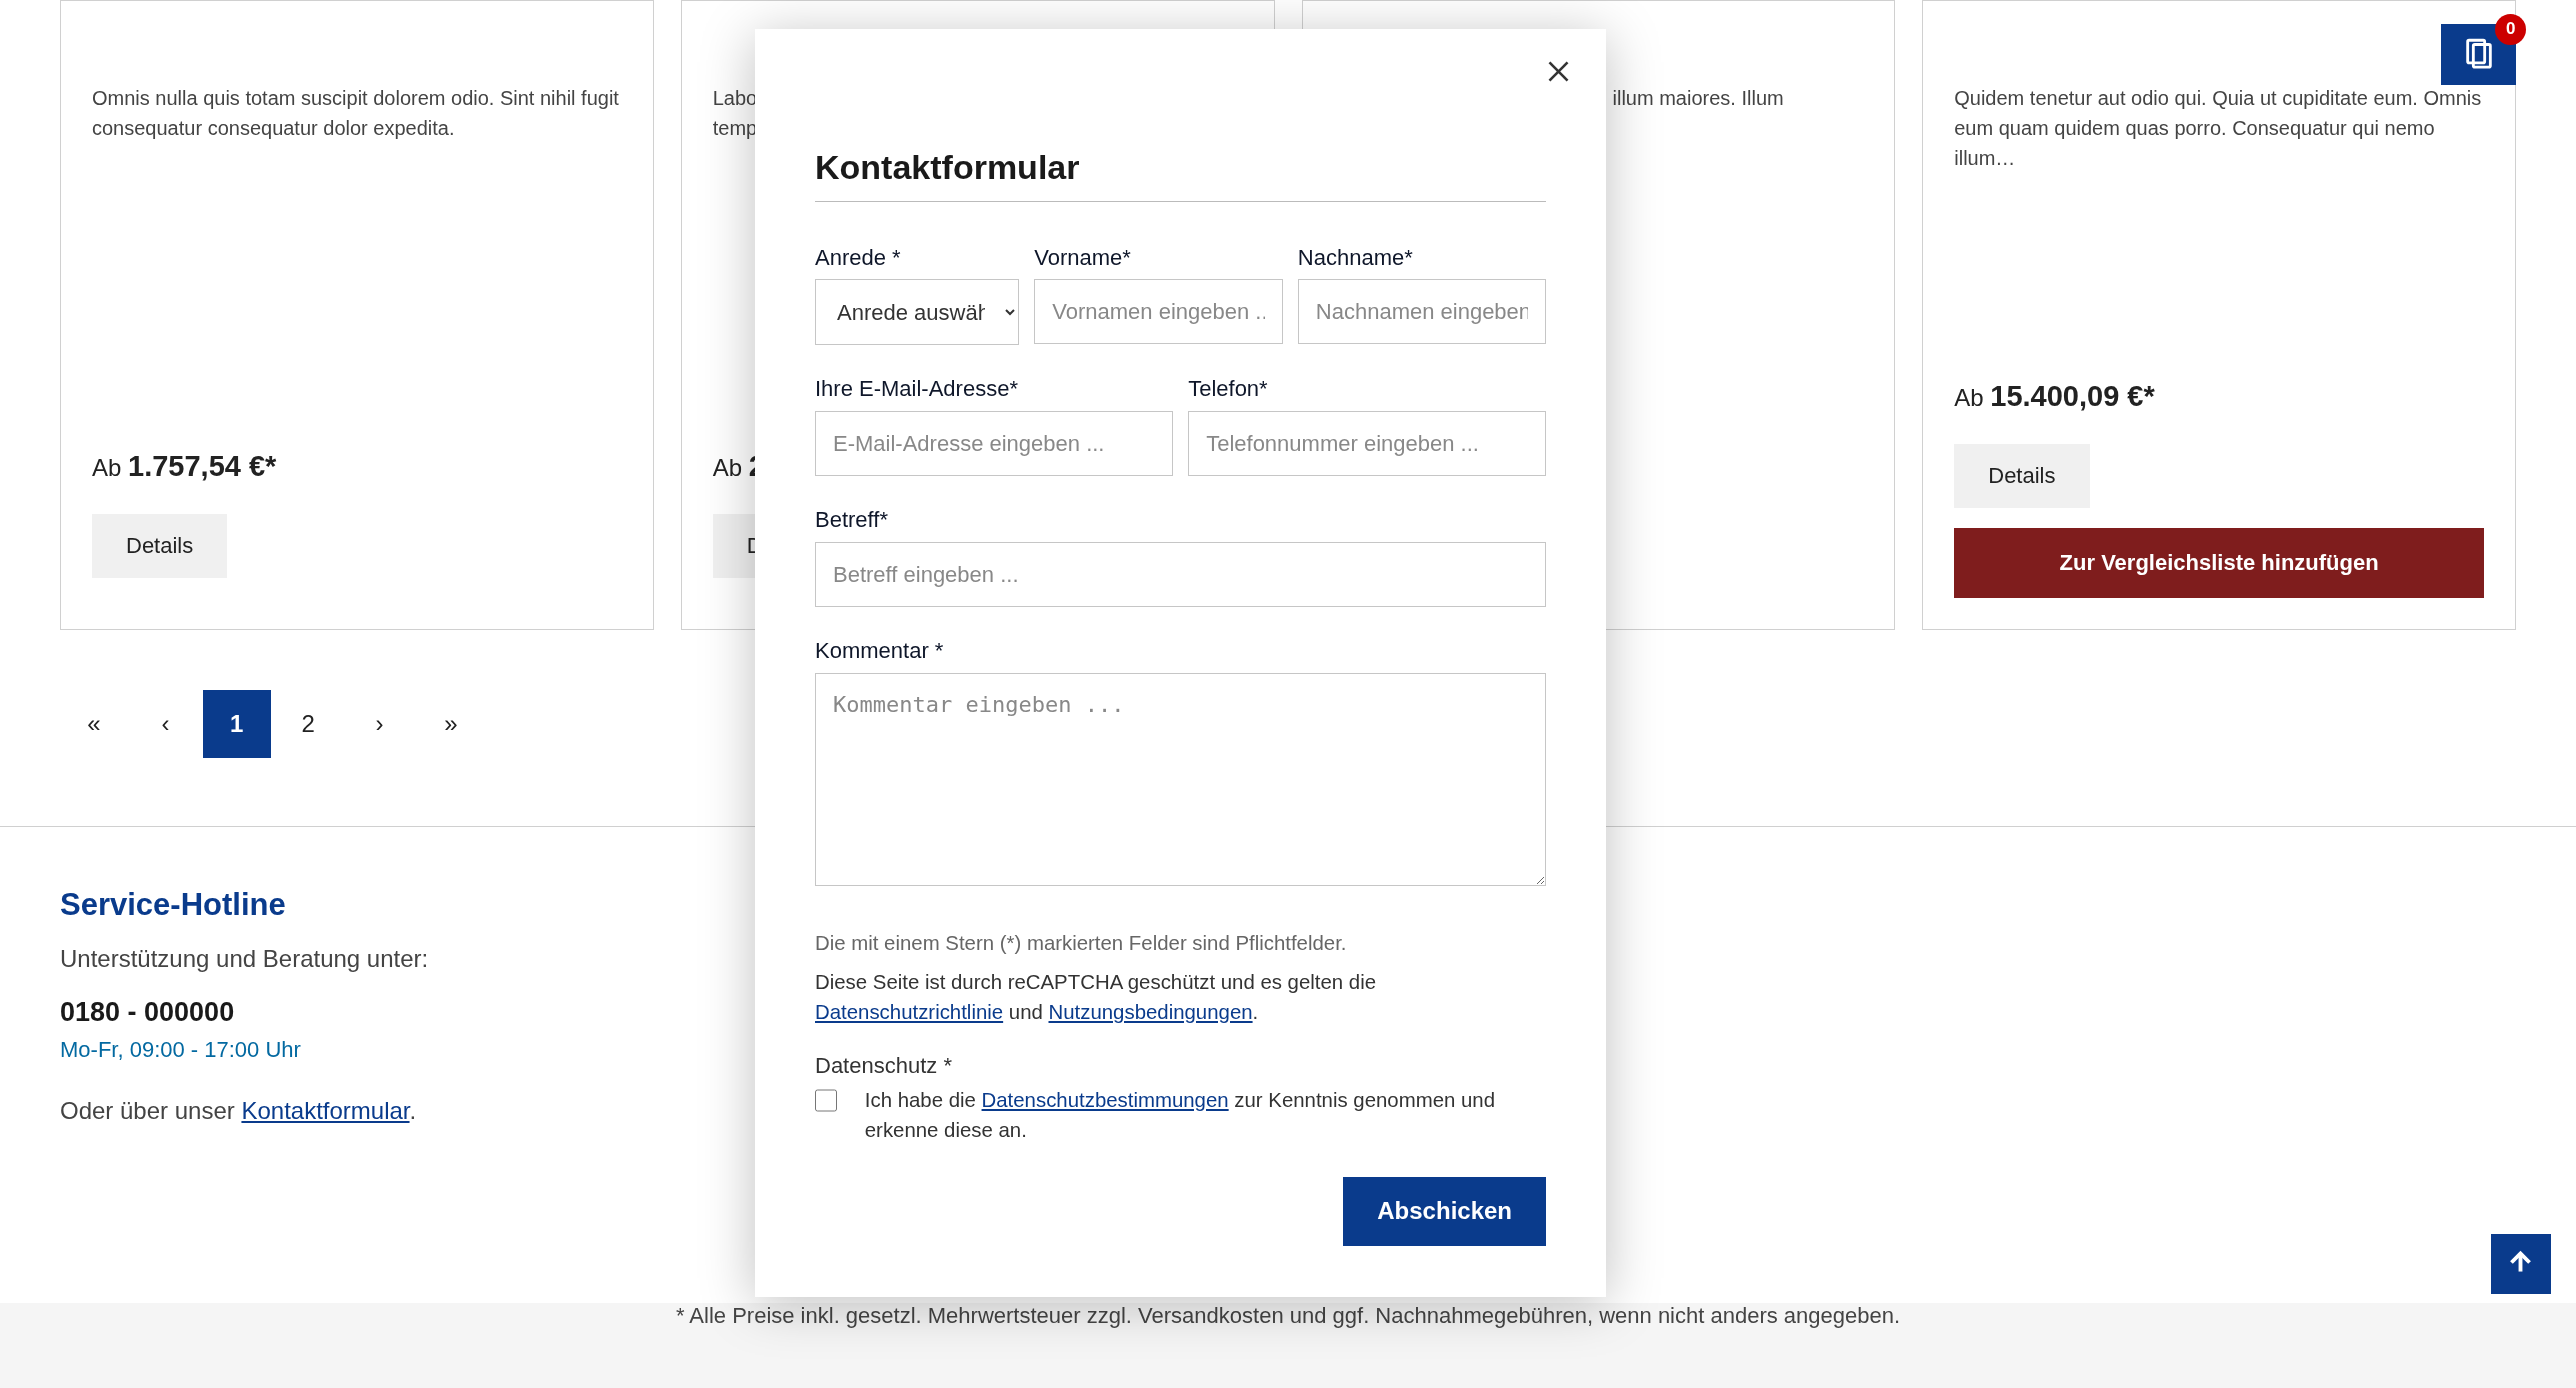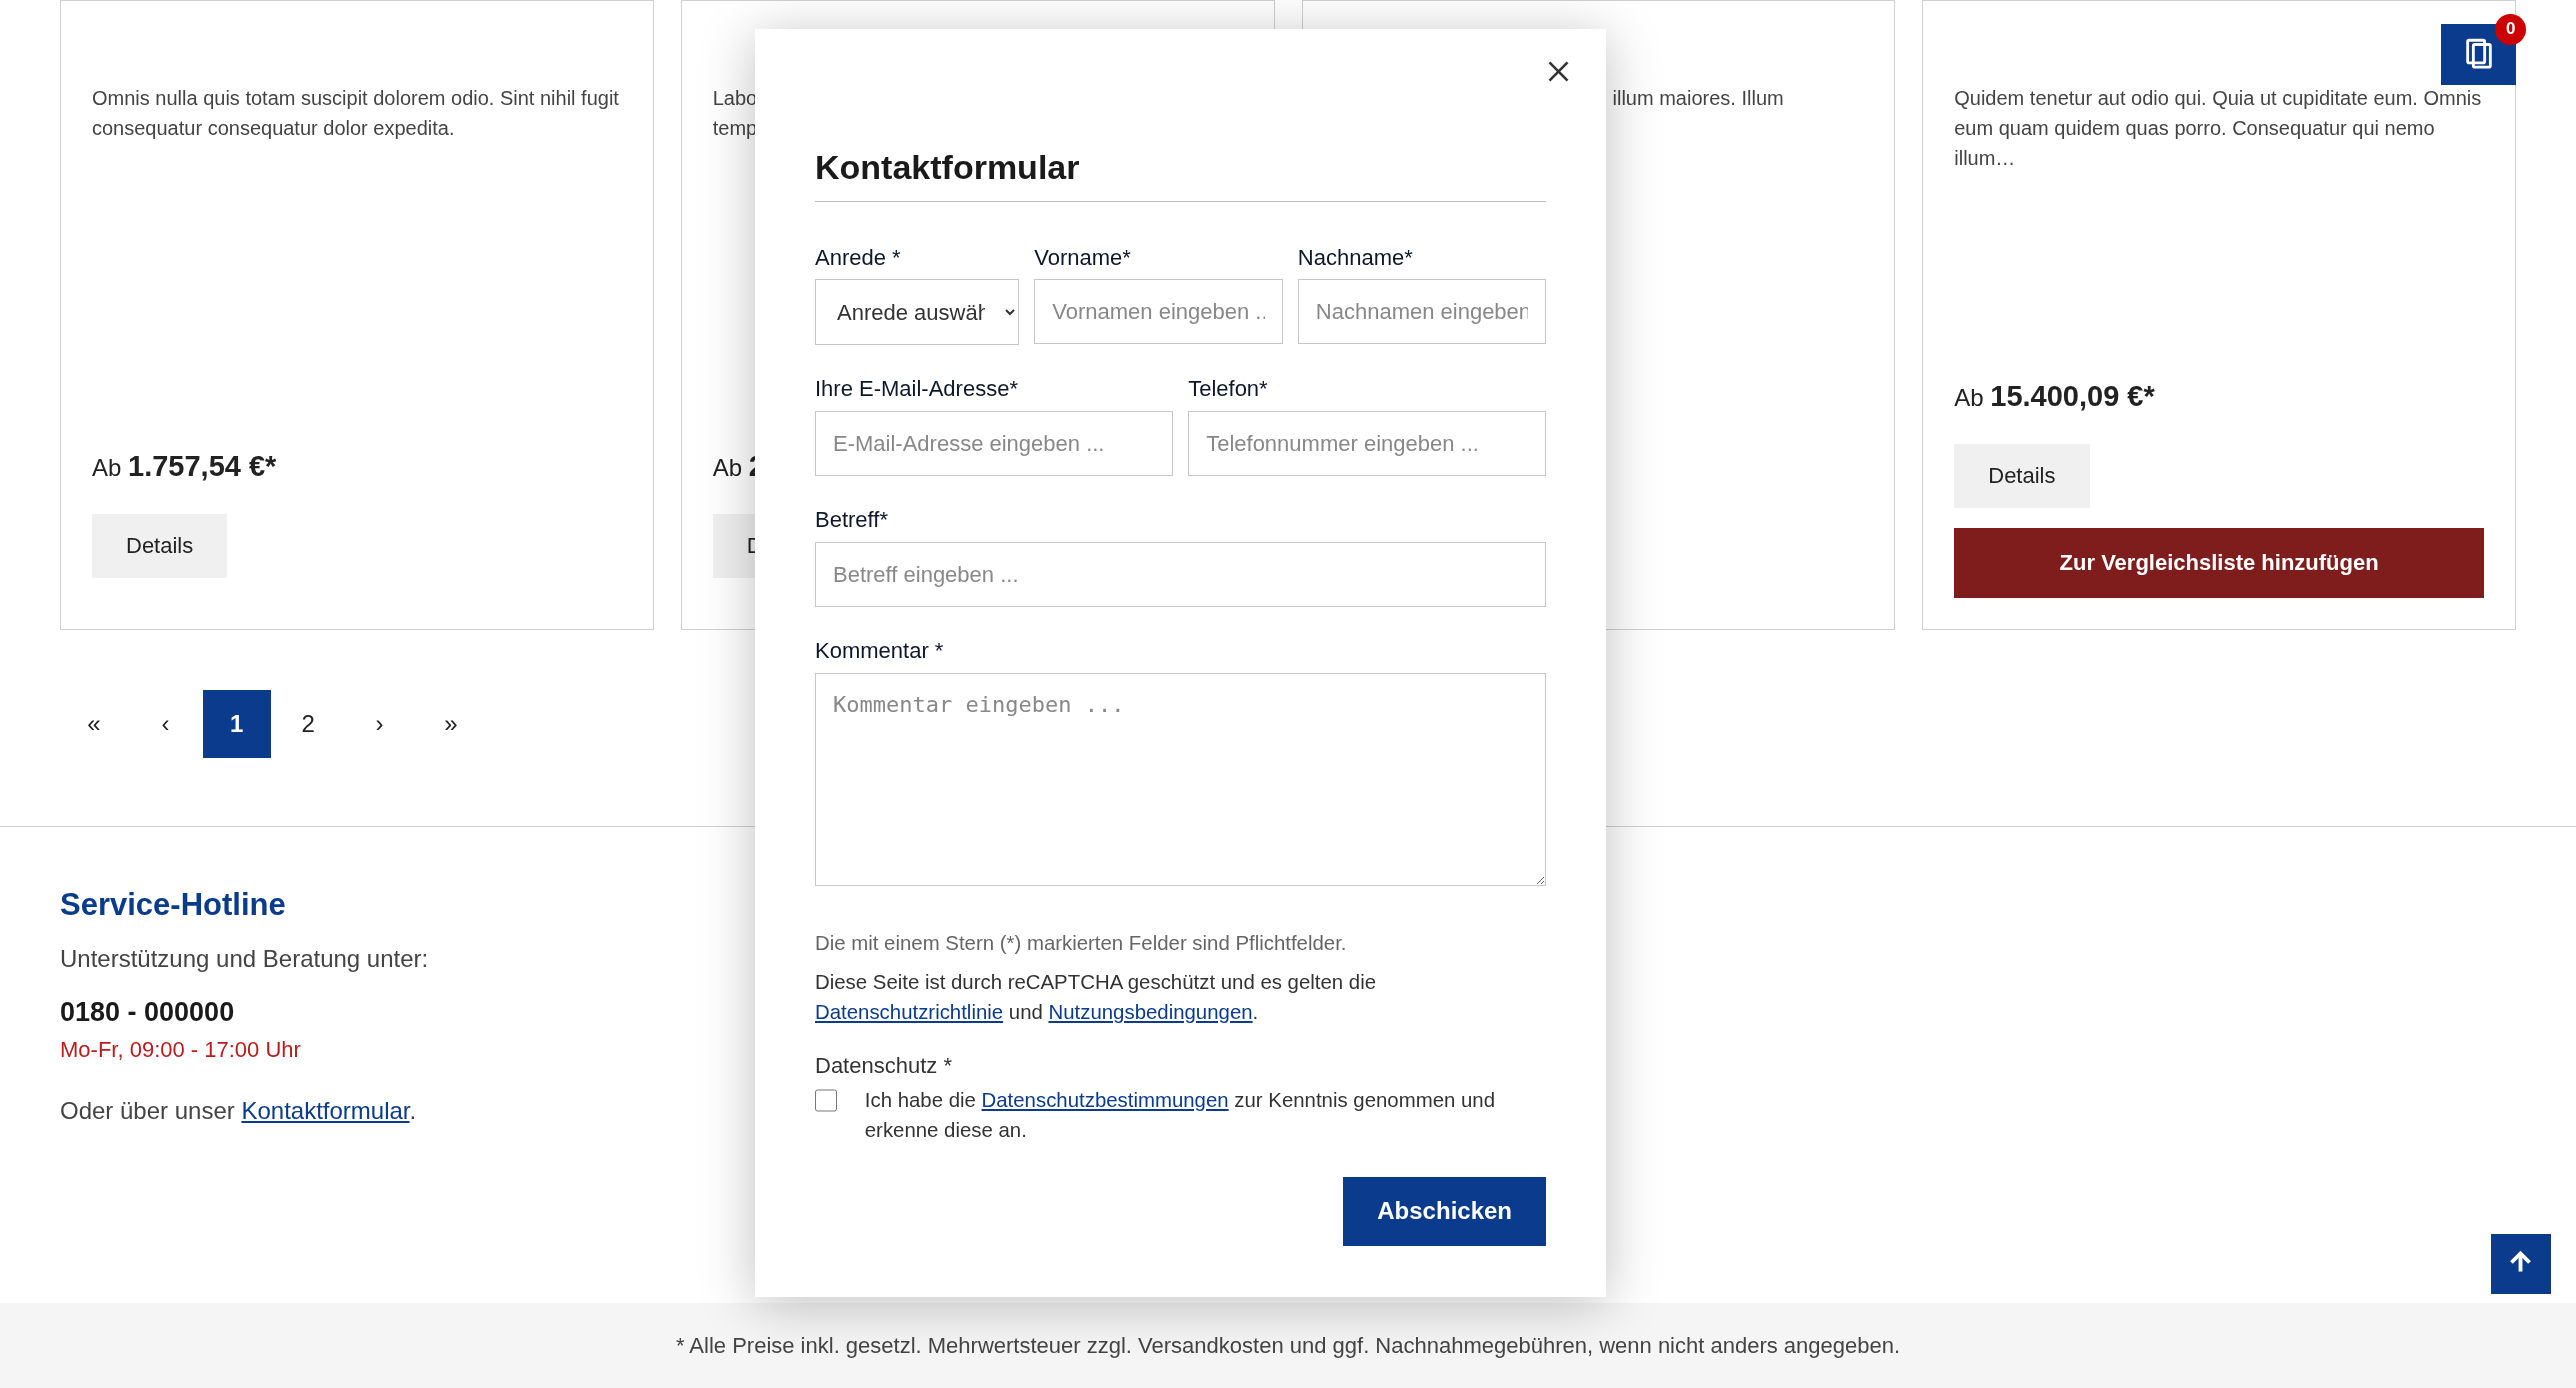--- a/index.html
+++ b/index.html
@@ -106,31 +106,30 @@
       font-size: 24px;
       color: #444;
       margin-bottom: 13.6px;
     }
     .hotline .phone {
       font-size: 27px;
       font-weight: 700;
       color: #1a1a1a;
       margin: 24px 0 8.5px 0;
     }
-    .hotline .hours { font-size: 22px; color: #b91c1c; margin-bottom: 34px;}
+    .hotline .hours { font-size: 22px; color: #0369a1; margin-bottom: 34px;}
     .hotline .link { color: #0a3b8c; text-decoration: underline; }
     .legal-strip {
       position: absolute;
       bottom: 0;
       left: 0;
       right: 0;
       height: 85px;
       background: #f5f5f5;
       display: flex;
-      align-items: center;
       justify-content: center;
       font-size: 22px;
       color: #444;
     }
     
     .compare-widget {
       position: absolute;
       top: 24px;
       right: 60px;
       width: 75px;

